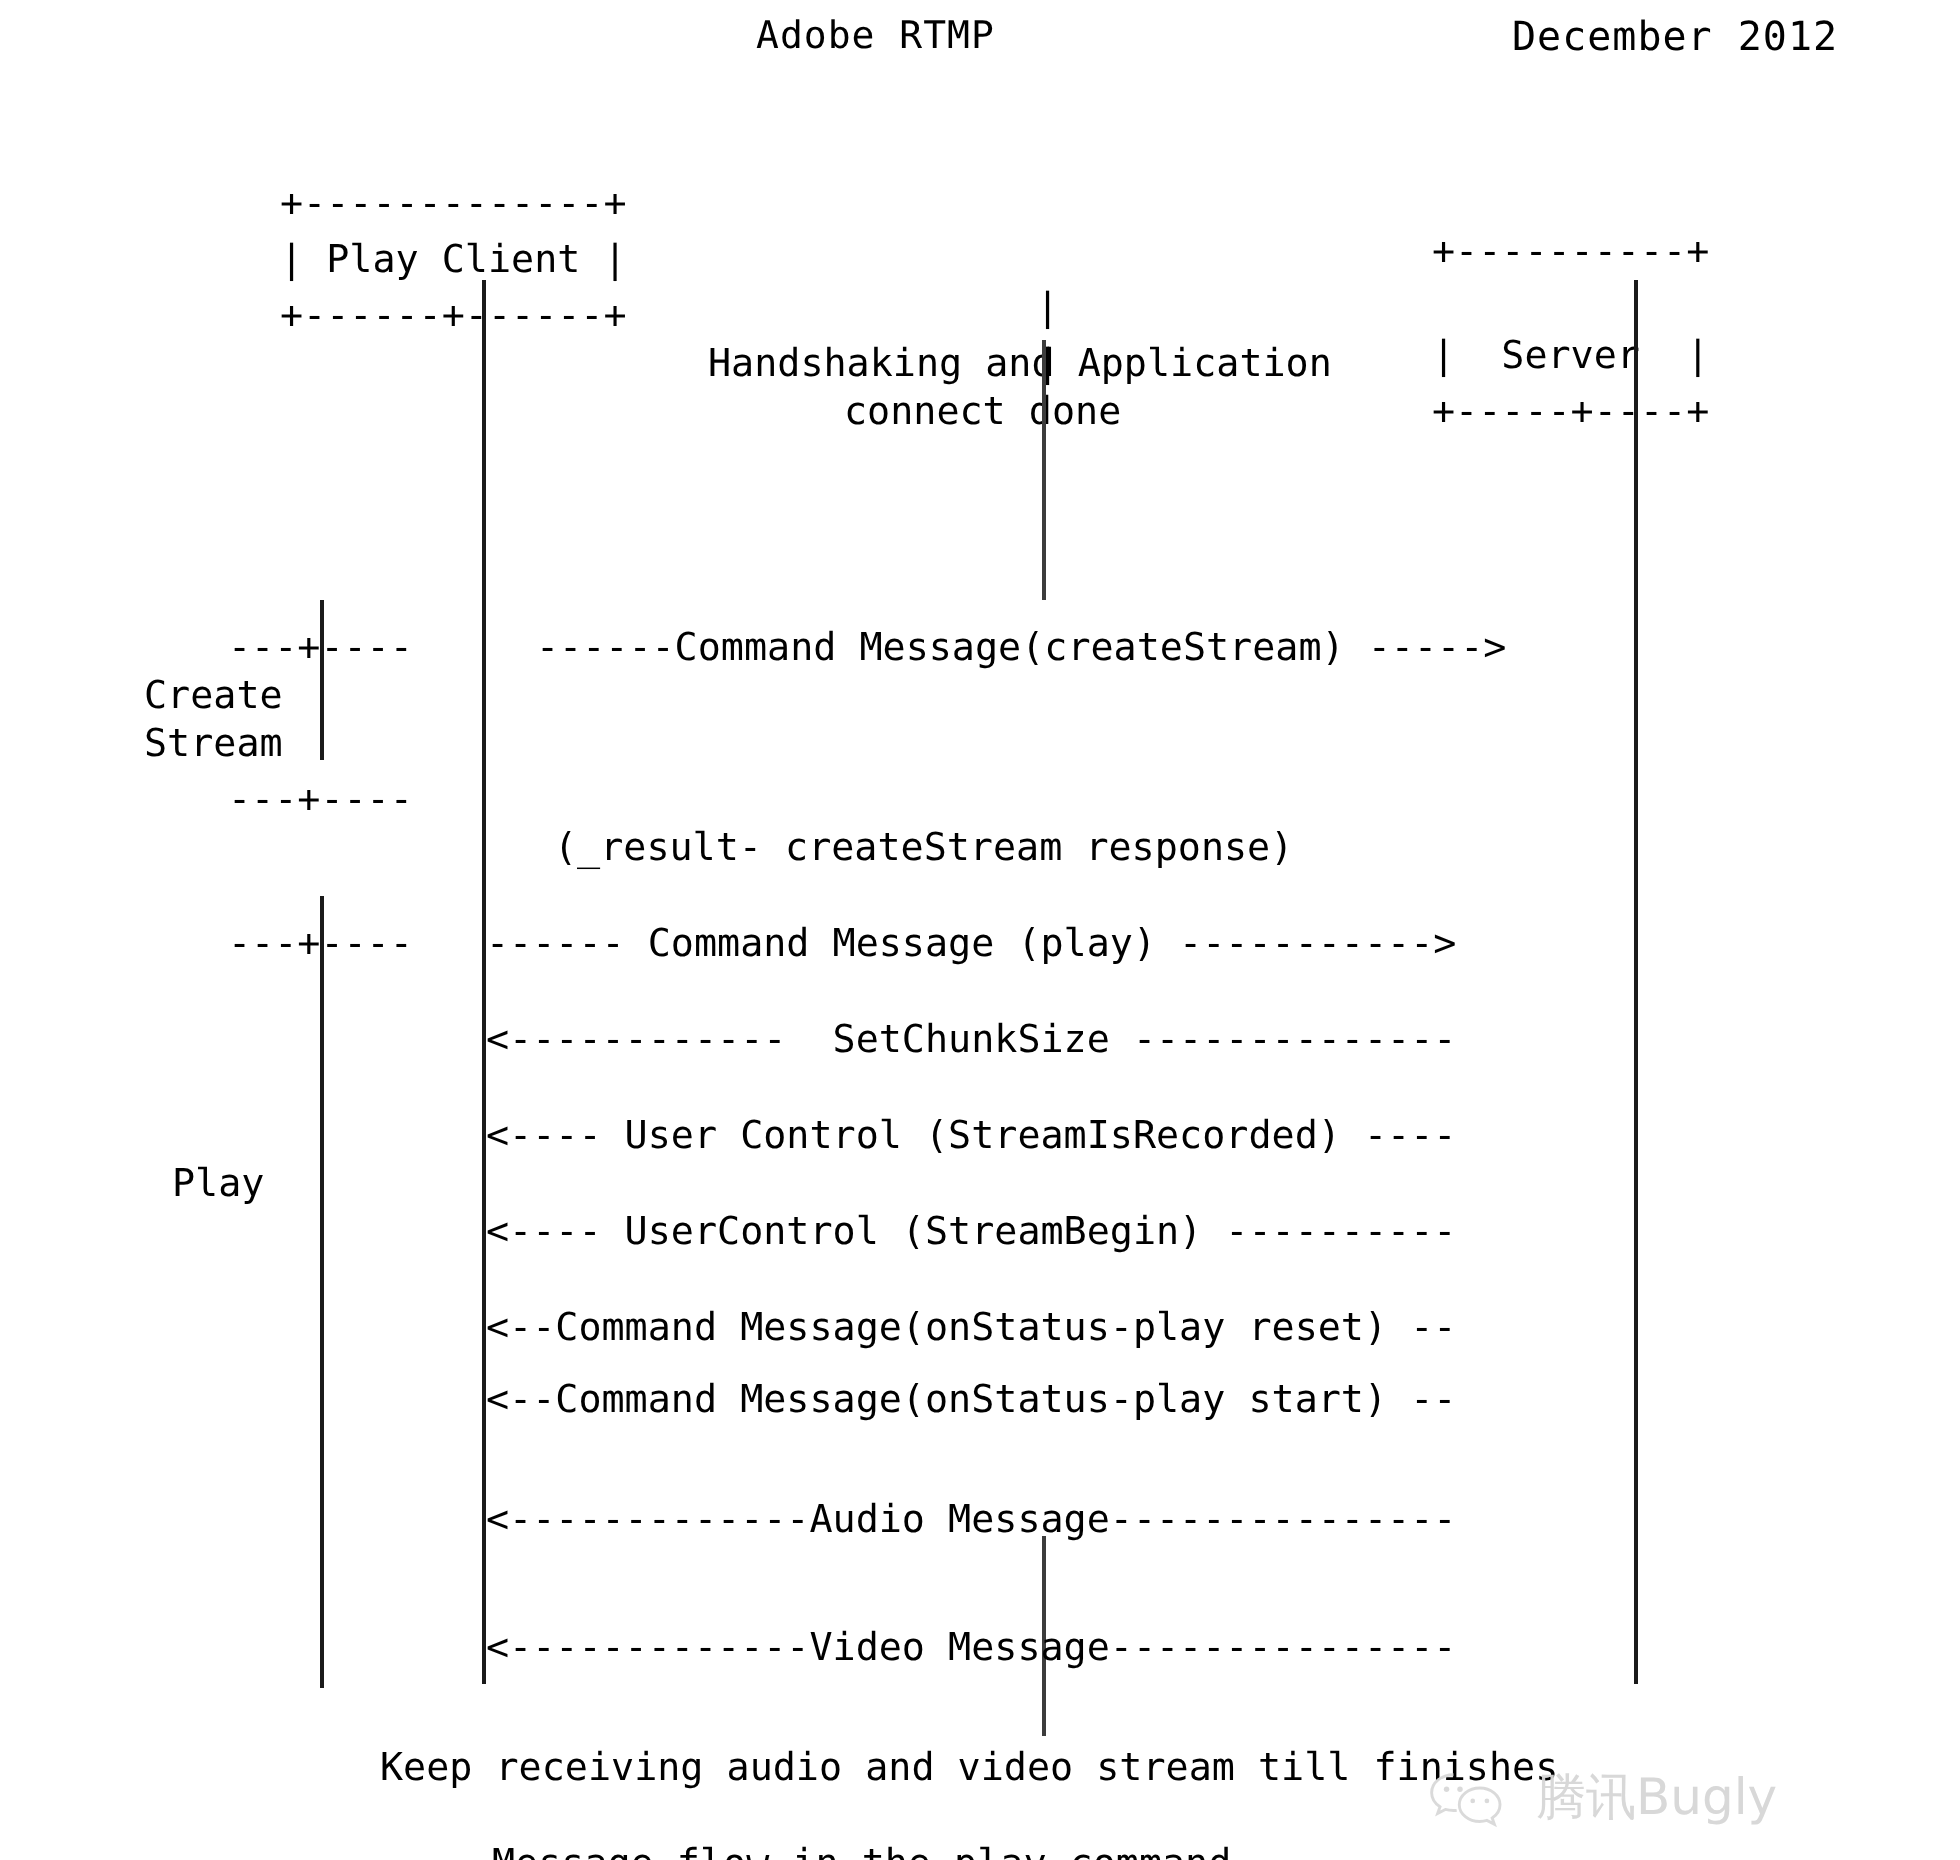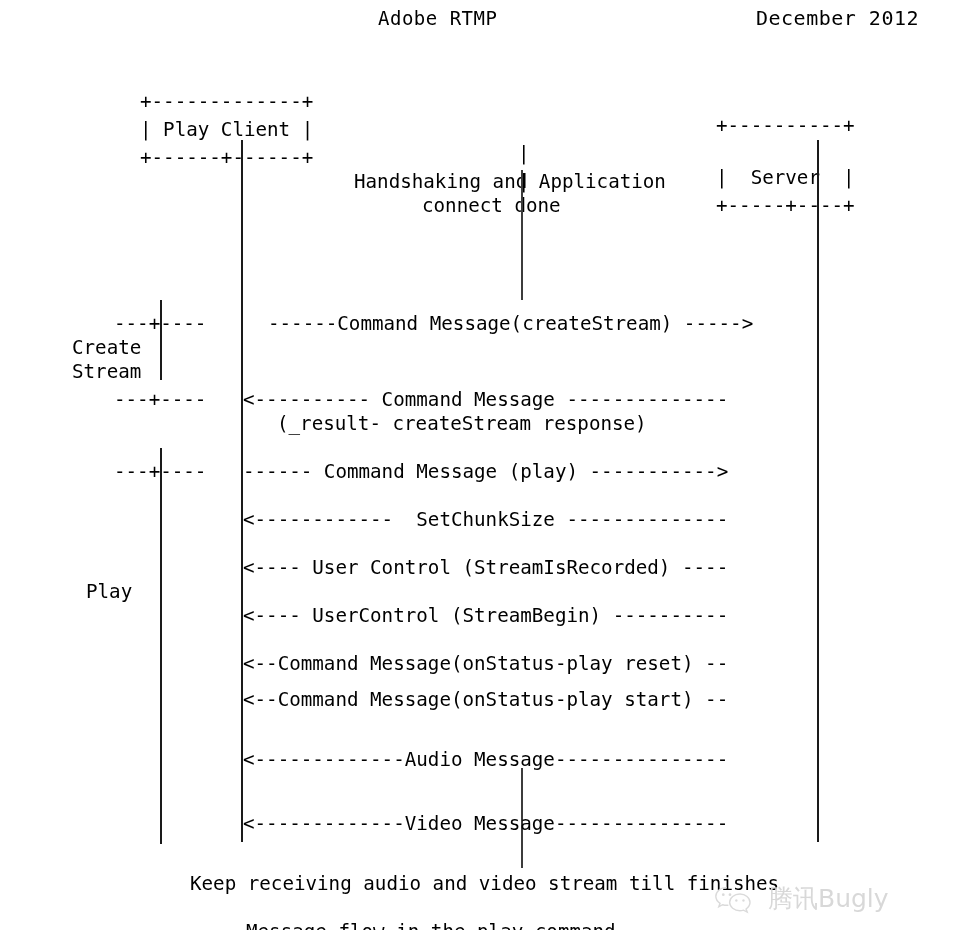--- a/index.html
+++ b/index.html
@@ -157,23 +157,20 @@
     <span style="left:114px;">---+----</span>
   </div>
   <div class="ascii-row" style="top:494px;">
     <span style="left:86px;">Play</span>
   </div>
 
   <div class="ascii-row" style="top:226px;">
     <span style="left:243px;margin-left:25px;">------Command Message(createStream) -----&gt;</span>
   </div>
 
-  <div class="ascii-row" style="top:302px;">
-    <span style="left:243px;">&lt;---------- Command Message --------------</span>
-  </div>
   <div class="ascii-row" style="top:326px;">
     <span style="left:277px;">(_result- createStream response)</span>
   </div>
 
   <div class="ascii-row" style="top:374px;">
     <span style="left:243px;">------ Command Message (play) -----------&gt;</span>
   </div>
 
   <div class="ascii-row" style="top:422px;">
     <span style="left:243px;">&lt;------------  SetChunkSize --------------</span>

